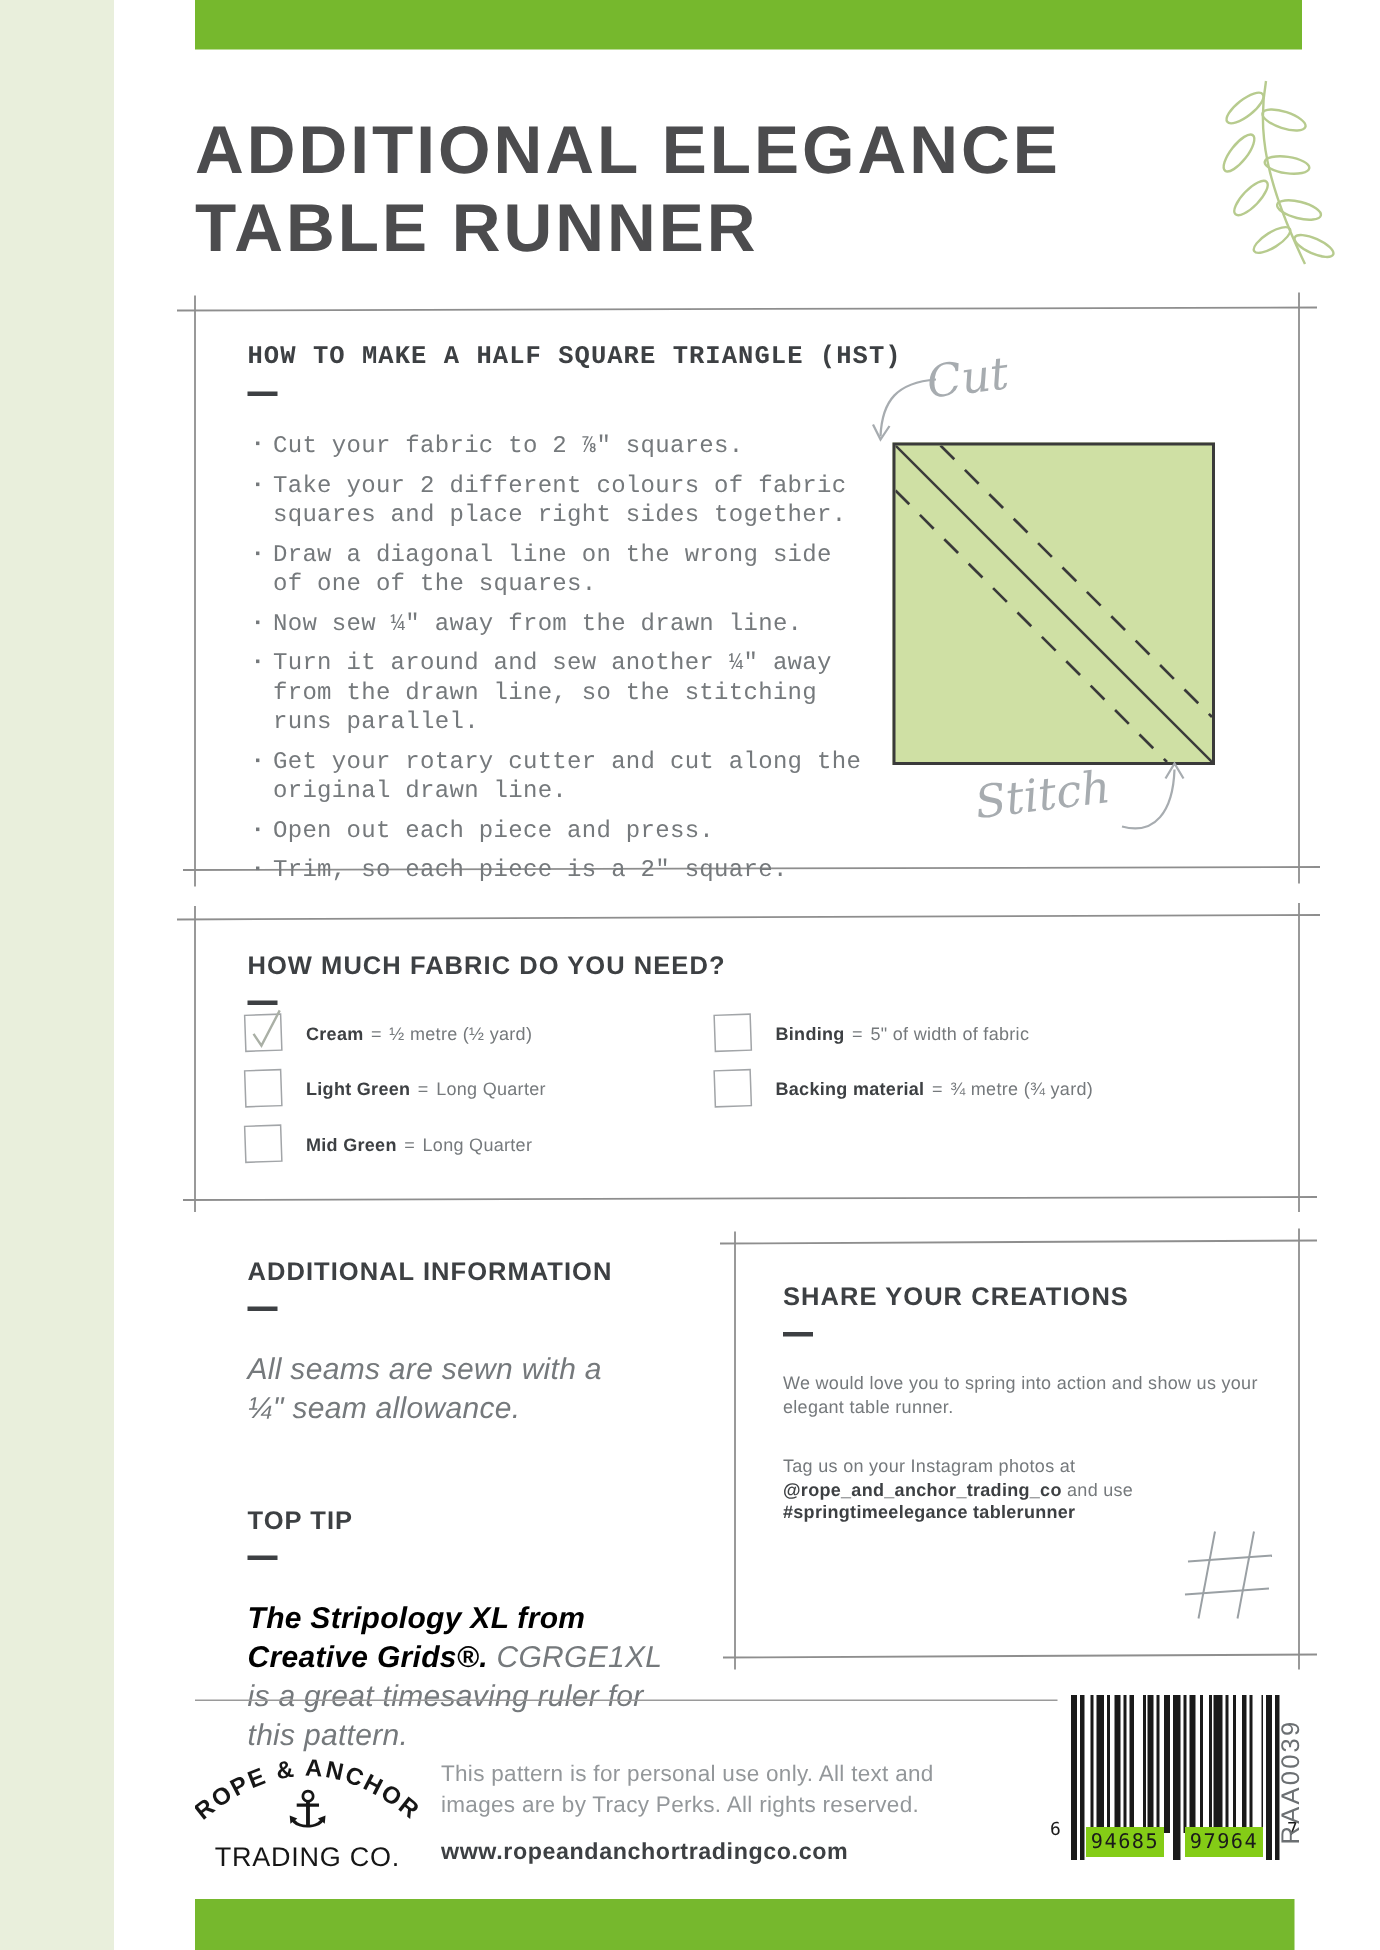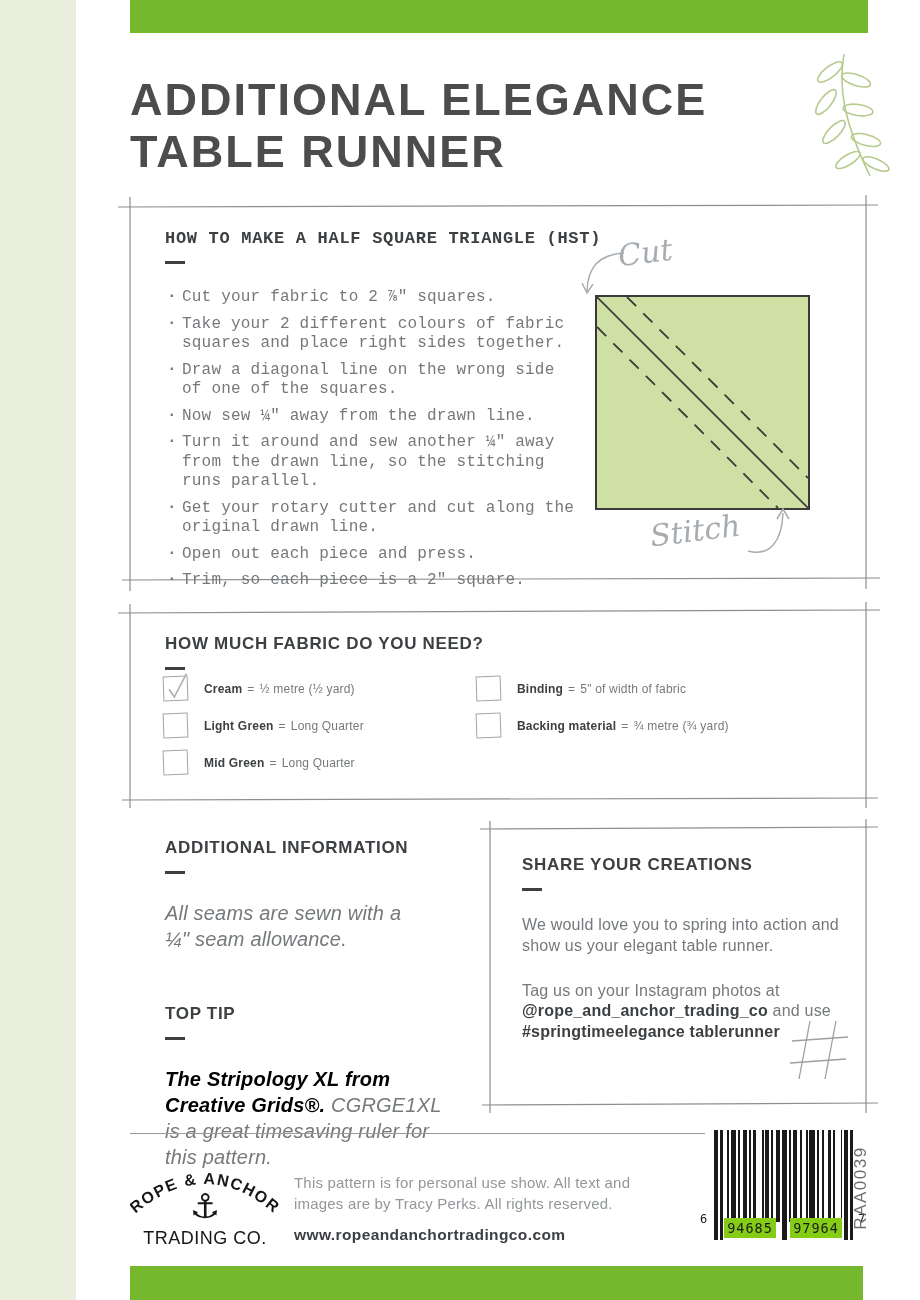--- a/index.html
+++ b/index.html
@@ -58,21 +58,21 @@
   .fab-label b { color:#3d4043; font-weight:700; }
   .fab-label .sep { margin:0 5px; }
 
   
   .left-info { position:absolute; left:165px; top:838px; width:300px; }
   .left-info .para { margin-top:26px; font-size:20px; line-height:1.3; letter-spacing:.2px;font-style:italic; }
   .left-info .gap { height:52px; }
   .para b { color:#000000; }
 
   
-  .share-para { margin-top:24px; width:318px; font-size:16px; line-height:1.3; letter-spacing:.2px; }
+  .share-para { margin-top:24px; width:318px; font-size:12px; line-height:1.3; letter-spacing:.2px; }
   .share-para b { color:#3d4043; }
   .hash-sketch { position:absolute; left:300px; top:192px; overflow:visible; }
 
   
   .footer-divider { position:absolute; left:130px; top:1133px; width:575px; height:1px; background:#9a9a9a; }
   .logo { position:absolute; left:130px; top:1152px; }
   .disclaimer { position:absolute; left:294px; top:1172px; width:340px; font-size:15px; line-height:1.4; color:#93979a; letter-spacing:.2px; }
   .website { position:absolute; left:294px; top:1226px; font-size:15.5px; font-weight:700; color:#3d4043; letter-spacing:.4px; }
 
   .barcode { position:absolute; left:698px; top:1130px; width:175px; height:118px; }
@@ -250,21 +250,21 @@
   <defs>
       <path id="arc" d="M10,58 Q75,6 140,58"></path>
     </defs>
   <text font-size="16" font-weight="700" fill="#161616" letter-spacing="1.5" font-family="Liberation Sans, DejaVu Sans, sans-serif">
     <textPath href="#arc" startOffset="50%" text-anchor="middle">ROPE &amp; ANCHOR</textPath>
   </text>
   <text x="75" y="66" font-size="34" text-anchor="middle" fill="#161616">⚓</text>
   <text x="75" y="92" font-size="18" text-anchor="middle" fill="#161616" letter-spacing="0.5" font-family="Liberation Sans, DejaVu Sans, sans-serif">TRADING CO.</text>
 </svg>
 
-<div class="disclaimer">This pattern is for personal use show. All text and images are by Tracy Perks. All rights reserved.</div>
+<div class="disclaimer">This pattern is for personal use only. All text and images are by Tracy Perks. All rights reserved.</div>
 <div class="website">www.ropeandanchortradingco.com</div>
 
 <div class="barcode">
   <div class="bars">
       <div style="flex:0 0 auto;width:3.68px;height:110px;background:#1a1a1a"></div>
       <div style="flex:0 0 auto;width:1.84px;height:110px;background:transparent"></div>
       <div style="flex:0 0 auto;width:3.68px;height:110px;background:#1a1a1a"></div>
       <div style="flex:0 0 auto;width:3.68px;height:92px;background:transparent"></div>
       <div style="flex:0 0 auto;width:1.84px;height:92px;background:#1a1a1a"></div>
       <div style="flex:0 0 auto;width:1.84px;height:92px;background:transparent"></div>

